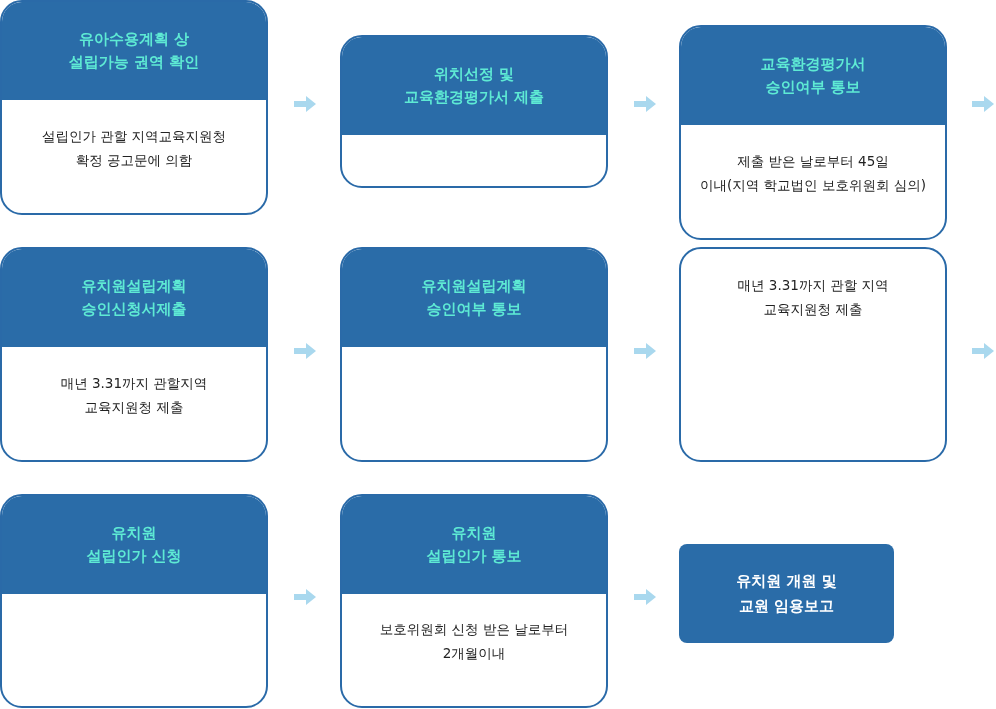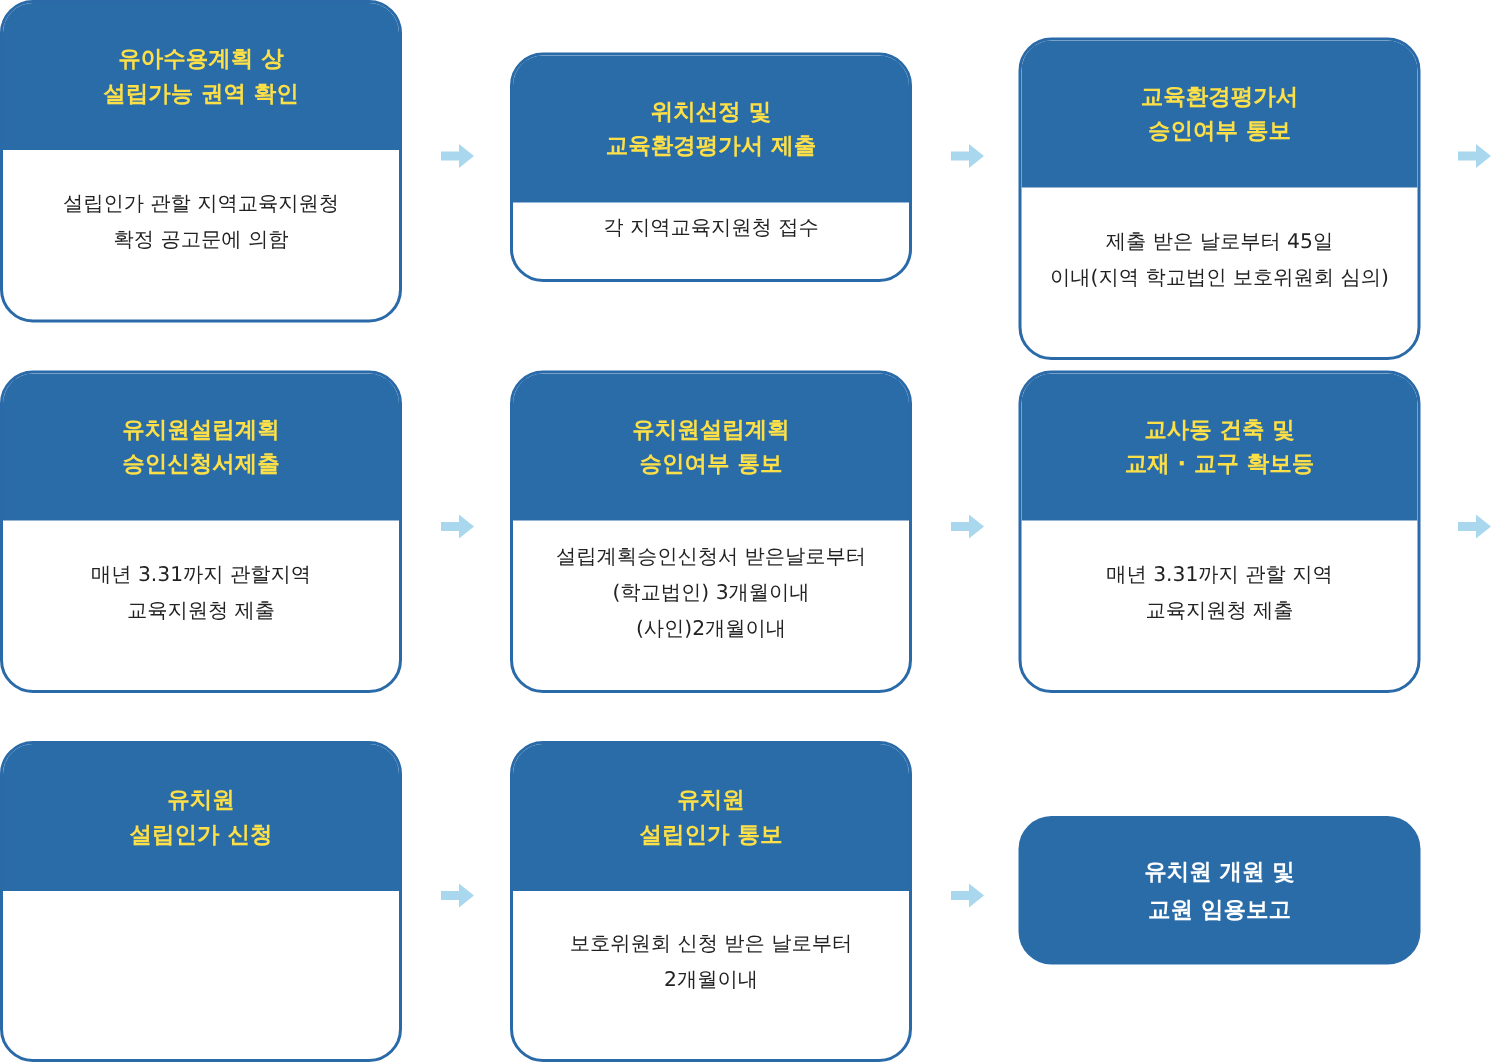--- a/index.html
+++ b/index.html
@@ -1,26 +1,26 @@
 <!DOCTYPE html>
 <html><head>
   <meta charset="utf-8">
   <style>
     html, body { margin: 0; padding: 0; background: #ffffff; }
     body { width: 996px; height: 709px; position: relative; overflow: hidden;
            font-family: "DejaVu Sans", "Liberation Sans", sans-serif; }
     .step { position: absolute; width: 268px; box-sizing: border-box;
             border: 2px solid #2a6aa8; border-radius: 22px; overflow: hidden; background: #ffffff; }
-    .step .head { background: #2a6ca8; color: #fde047; height: 98px; display: flex;
+    .step .head { background: #2a6ca8; color: #5eead4; height: 98px; display: flex;
                   align-items: center; justify-content: center; text-align: center;
                   font-weight: bold; font-size: 15px; line-height: 23px; white-space: pre-line; padding: 0 10px; }
     .step .body { color: #222222; display: flex; align-items: center; justify-content: center;
                   text-align: center; font-size: 13.5px; line-height: 24px; white-space: pre-line;
                   padding: 0 8px; height: calc(100% - 98px); box-sizing: border-box; padding-bottom: 18px; }
-    .final { position: absolute; width: 268px; height: 99px; background: #2a6ca8; border-radius: 22px;
+    .final { position: absolute; width: 215px; height: 99px; background: #2a6ca8; border-radius: 8px;
              color: #ffffff; display: flex; align-items: center; justify-content: center; text-align: center;
              font-weight: bold; font-size: 15px; line-height: 25px; white-space: pre-line; }
     .arrow { position: absolute; width: 22px; height: 16px; }
     .arrow svg { display: block; }
   </style>
 </head>
 <body>
 
 <div class="step" style="left:0px; top:0px; height:215px;">
   <div class="head">유아수용계획 상
@@ -29,21 +29,20 @@
 확정 공고문에 의함</div>
 </div>
 <div class="arrow" style="left:294px; top:96px;">
   <svg width="22" height="16" viewBox="0 0 22 16">
       <path d="M0 5 H12 V0 L22 8 L12 16 V11 H0 Z" fill="#a9d8ee"></path>
     </svg>
 </div>
 <div class="step" style="left:340px; top:0px; height:153px;margin-top:35px;">
   <div class="head">위치선정 및
 교육환경평가서 제출</div>
-  <div class="body">각 지역교육지원청 접수</div>
 </div>
 <div class="arrow" style="left:634px; top:96px;">
   <svg width="22" height="16" viewBox="0 0 22 16">
       <path d="M0 5 H12 V0 L22 8 L12 16 V11 H0 Z" fill="#a9d8ee"></path>
     </svg>
 </div>
 <div class="step" style="left:679px; top:0px; height:215px;margin-top:25px;">
   <div class="head">교육환경평가서
 승인여부 통보</div>
   <div class="body">제출 받은 날로부터 45일
@@ -62,32 +61,27 @@
 교육지원청 제출</div>
 </div>
 <div class="arrow" style="left:294px; top:343px;">
   <svg width="22" height="16" viewBox="0 0 22 16">
       <path d="M0 5 H12 V0 L22 8 L12 16 V11 H0 Z" fill="#a9d8ee"></path>
     </svg>
 </div>
 <div class="step" style="left:340px; top:247px; height:215px;">
   <div class="head">유치원설립계획
 승인여부 통보</div>
-  <div class="body">설립계획승인신청서 받은날로부터
-(학교법인) 3개월이내
-(사인)2개월이내</div>
 </div>
 <div class="arrow" style="left:634px; top:343px;">
   <svg width="22" height="16" viewBox="0 0 22 16">
       <path d="M0 5 H12 V0 L22 8 L12 16 V11 H0 Z" fill="#a9d8ee"></path>
     </svg>
 </div>
 <div class="step" style="left:679px; top:247px; height:215px;">
-  <div class="head">교사동 건축 및
-교재 · 교구 확보등</div>
   <div class="body">매년 3.31까지 관할 지역
 교육지원청 제출</div>
 </div>
 <div class="arrow" style="left:972px; top:343px;">
   <svg width="22" height="16" viewBox="0 0 22 16">
       <path d="M0 5 H12 V0 L22 8 L12 16 V11 H0 Z" fill="#a9d8ee"></path>
     </svg>
 </div>
 
 <div class="step" style="left:0px; top:494px; height:214px;">

